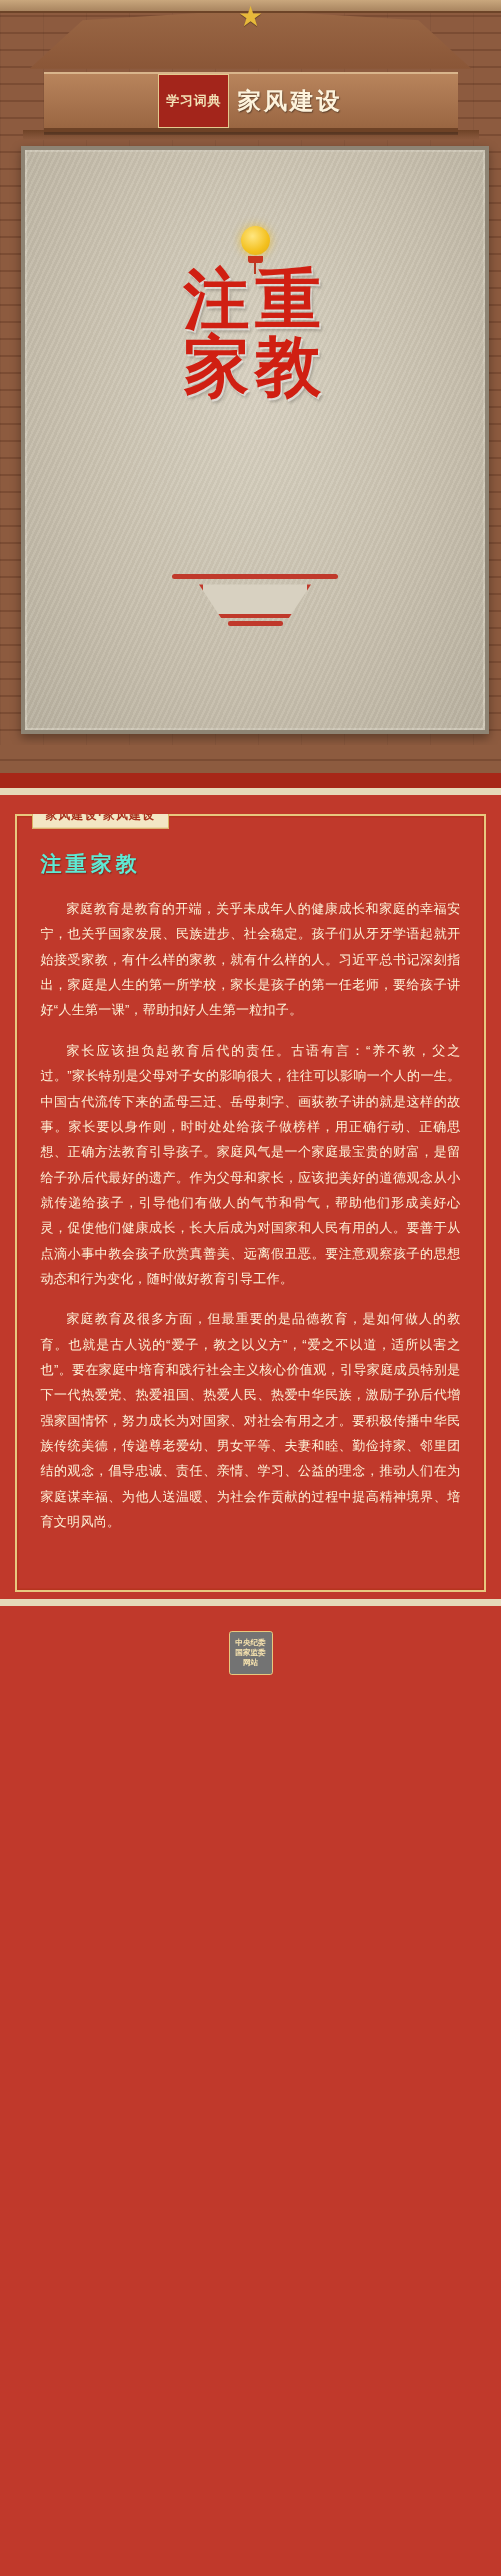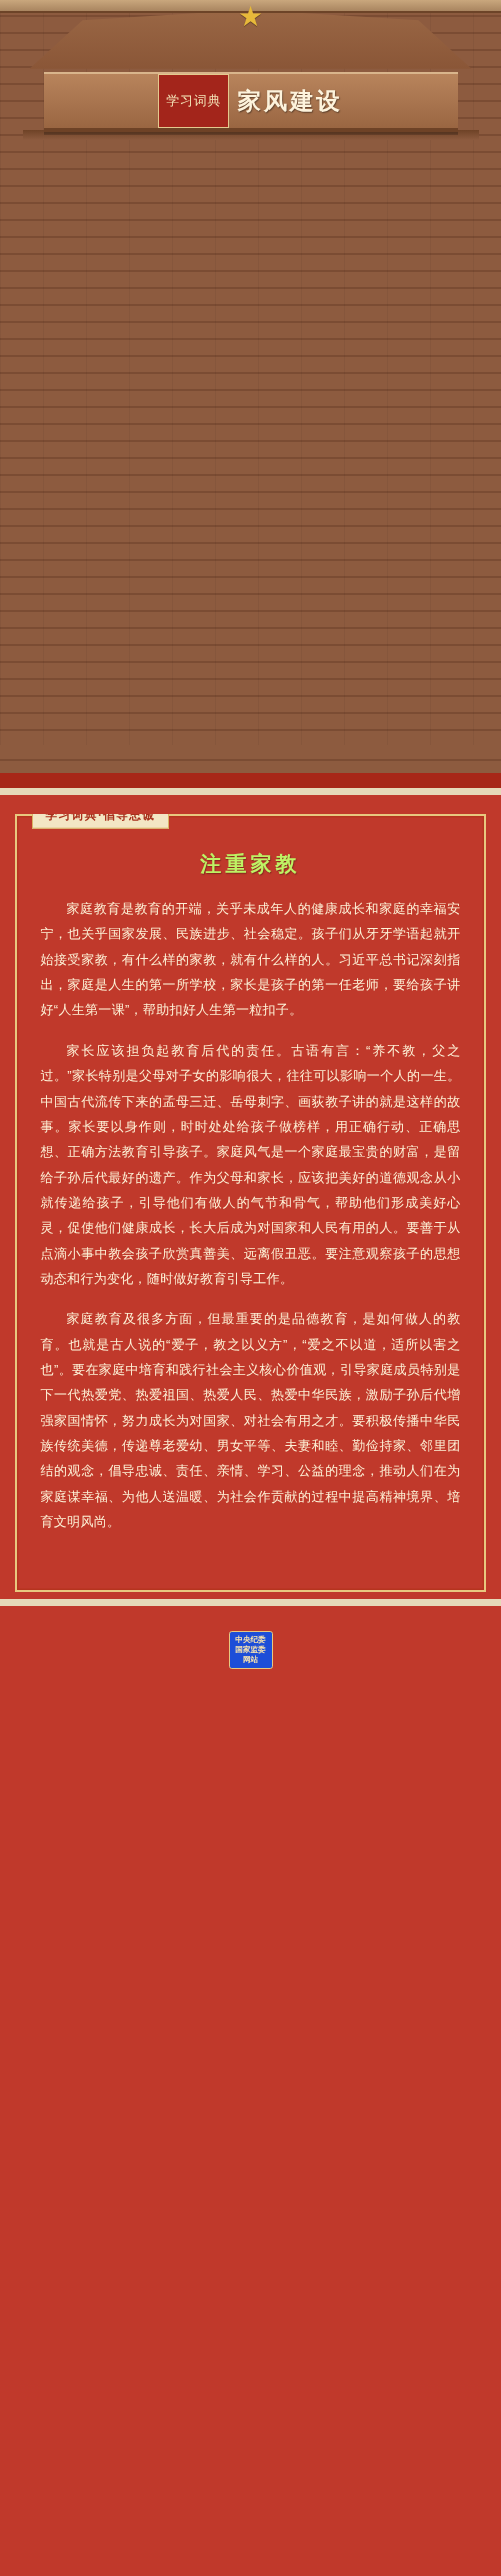--- a/index.html
+++ b/index.html
@@ -110,21 +110,21 @@
   .plaque-inner {
     display: flex;
     align-items: center;
     gap: 8.3px;
   }
   .logo-box {
     background: #a3251b;
     border: 1.4px solid #e4c98f;
     color: #f2e2b6;
     font-size: 13px;
-    font-weight: normal;
+    font-weight: bold;
     letter-spacing: 0.7px;
     padding: 19px 7px;
     line-height: 1.15;
     font-family: "Liberation Serif", serif;
   }
   .plaque-title {
     color: #fdf3dc;
     font-size: 23.5px;
     font-weight: bold;
     letter-spacing: 2.8px;
@@ -298,22 +298,22 @@
     color: #a7301c;
     border: 1.4px solid #d9b465;
     font-size: 11.7px;
     font-weight: bold;
     letter-spacing: 1.4px;
     padding: 4.8px 12.4px;
     font-family: "Liberation Serif", serif;
     white-space: nowrap;
   }
   .article-title {
-    text-align: center;
-    color: #bef264;
+    text-align: left;
+    color: #5eead4;
     font-size: 21px;
     font-weight: bold;
     letter-spacing: 4.1px;
     margin: 4.1px 0 18px;
     font-family: "Liberation Serif", serif;
     text-shadow: 0.7px 1.4px 1.4px rgba(0,0,0,.35);
   }
   .article-body p {
     color: #fdf1d6;
     font-size: 13px;
@@ -335,22 +335,22 @@
     position: absolute;
     left: 0; right: 0; top: 0;
     height: 7px;
     background: #e6d9b8;
   }
   .seal {
     position: absolute;
     left: 50%;
     top: 32px;
     transform: translateX(-50%);
-    width: 44px; height: 38px;
-    background: #1d4ed8;
+    width: 44px; height: 44px;
+    background: #737373;
     border: 1.4px solid #e8c87f;
     border-radius: 2.8px;
     color: #f6e2ae;
     font-size: 7.6px;
     font-weight: bold;
     line-height: 1.35;
     display: flex;
     align-items: center;
     justify-content: center;
     text-align: center;
@@ -372,32 +372,50 @@
       </div>
 
     <div class="plaque">
       <div class="plaque-inner">
         <div class="logo-box">学习词典</div>
         <div class="plaque-title">家风建设</div>
       </div>
     </div>
     <div class="plaque-shadow"></div>
 
+    <div class="stone-panel">
+      <div class="lamp">
+        <div class="lamp-bulb"></div>
+        <div class="lamp-base"></div>
+        <div class="lamp-tail"></div>
+      </div>
+
+      <div class="big-title">
+        <div>注重</div>
+        <div>家教</div>
+      </div>
+
+      <div class="altar">
+        <div class="altar-line"></div>
+        <div class="altar-body"></div>
+        <div class="altar-foot"></div>
+      </div>
+    </div>
 
     <div class="banner-bands">
       <div class="band-brick"></div>
       <div class="band-red1"></div>
       <div class="band-cream"></div>
       <div class="band-red2"></div>
     </div>
   </div>
 
   <div class="article-wrap">
     <div class="article-card">
-      <div class="tag">学习词典·倡导忠诚</div>
+      <div class="tag">家风建设·家风建设</div>
       <div class="article-title">注重家教</div>
       <div class="article-body">
         <p>家庭教育是教育的开端，关乎未成年人的健康成长和家庭的幸福安宁，也关乎国家发展、民族进步、社会稳定。孩子们从牙牙学语起就开始接受家教，有什么样的家教，就有什么样的人。习近平总书记深刻指出，家庭是人生的第一所学校，家长是孩子的第一任老师，要给孩子讲好“人生第一课”，帮助扣好人生第一粒扣子。</p>
         <p>家长应该担负起教育后代的责任。古语有言：“养不教，父之过。”家长特别是父母对子女的影响很大，往往可以影响一个人的一生。中国古代流传下来的孟母三迁、岳母刺字、画荻教子讲的就是这样的故事。家长要以身作则，时时处处给孩子做榜样，用正确行动、正确思想、正确方法教育引导孩子。家庭风气是一个家庭最宝贵的财富，是留给子孙后代最好的遗产。作为父母和家长，应该把美好的道德观念从小就传递给孩子，引导他们有做人的气节和骨气，帮助他们形成美好心灵，促使他们健康成长，长大后成为对国家和人民有用的人。要善于从点滴小事中教会孩子欣赏真善美、远离假丑恶。要注意观察孩子的思想动态和行为变化，随时做好教育引导工作。</p>
         <p>家庭教育及很多方面，但最重要的是品德教育，是如何做人的教育。也就是古人说的“爱子，教之以义方”，“爱之不以道，适所以害之也”。要在家庭中培育和践行社会主义核心价值观，引导家庭成员特别是下一代热爱党、热爱祖国、热爱人民、热爱中华民族，激励子孙后代增强家国情怀，努力成长为对国家、对社会有用之才。要积极传播中华民族传统美德，传递尊老爱幼、男女平等、夫妻和睦、勤俭持家、邻里团结的观念，倡导忠诚、责任、亲情、学习、公益的理念，推动人们在为家庭谋幸福、为他人送温暖、为社会作贡献的过程中提高精神境界、培育文明风尚。</p>
       </div>
     </div>
   </div>
 
   <div class="footer">

